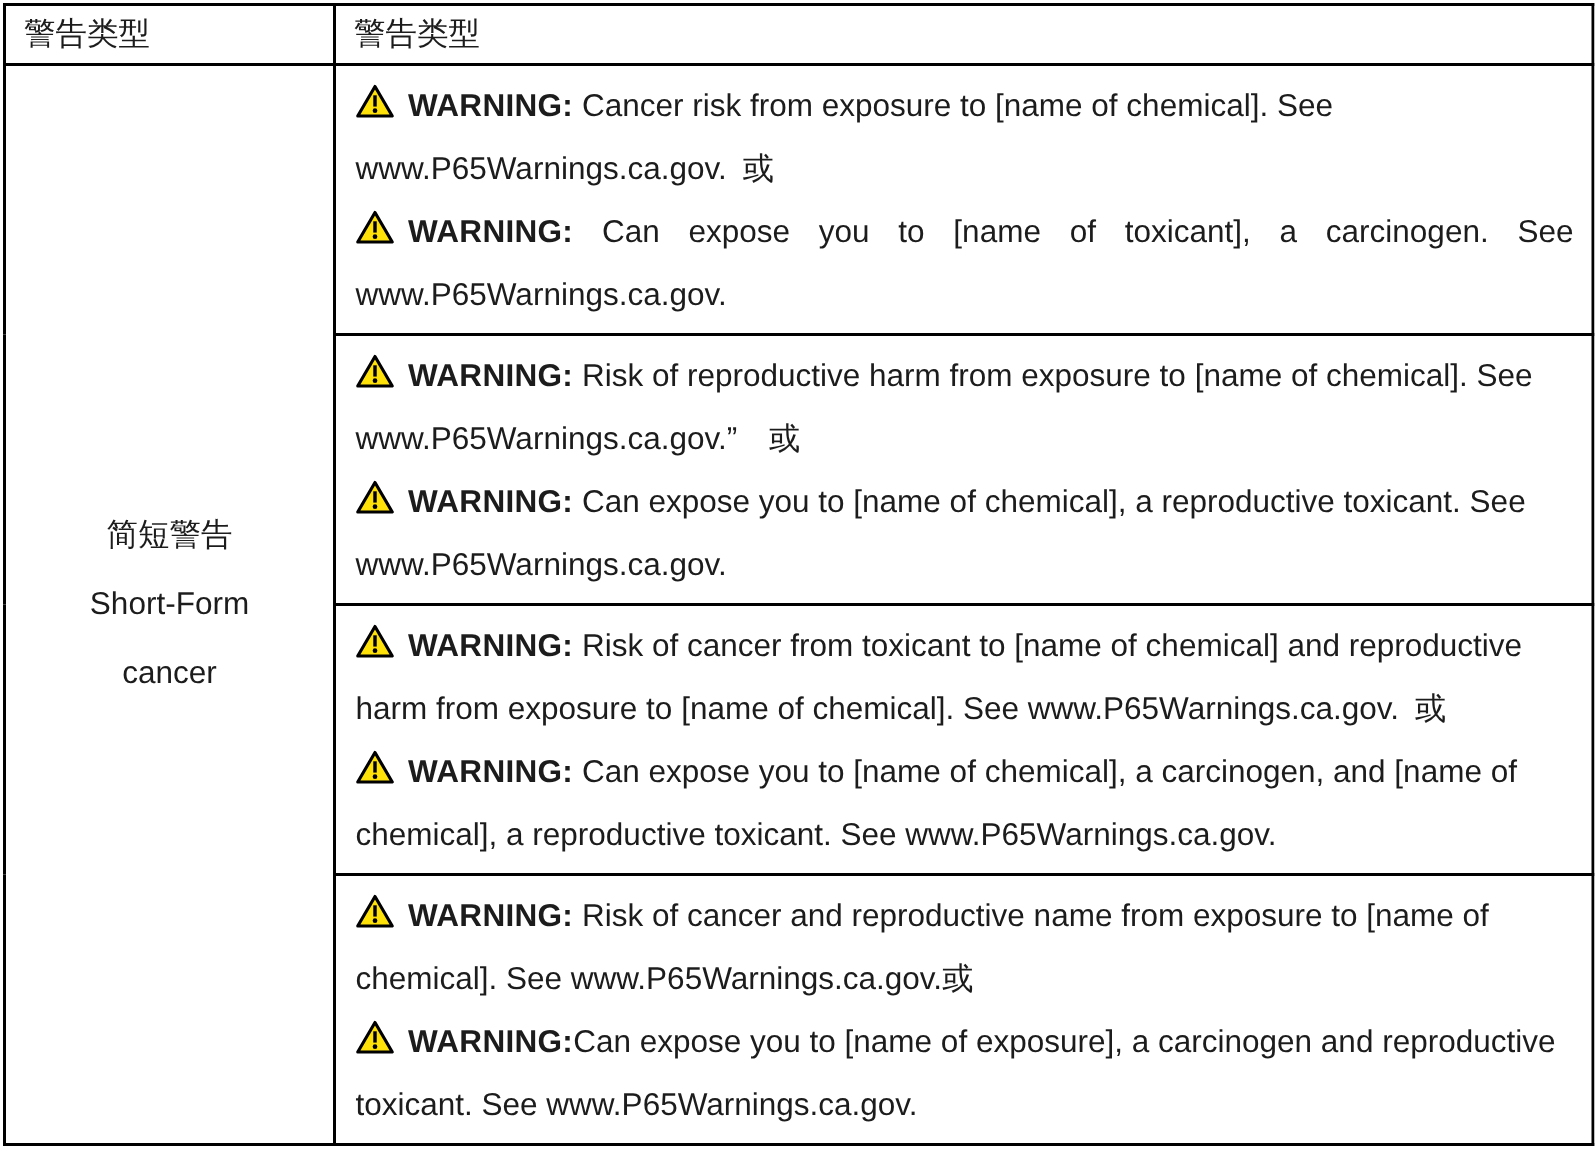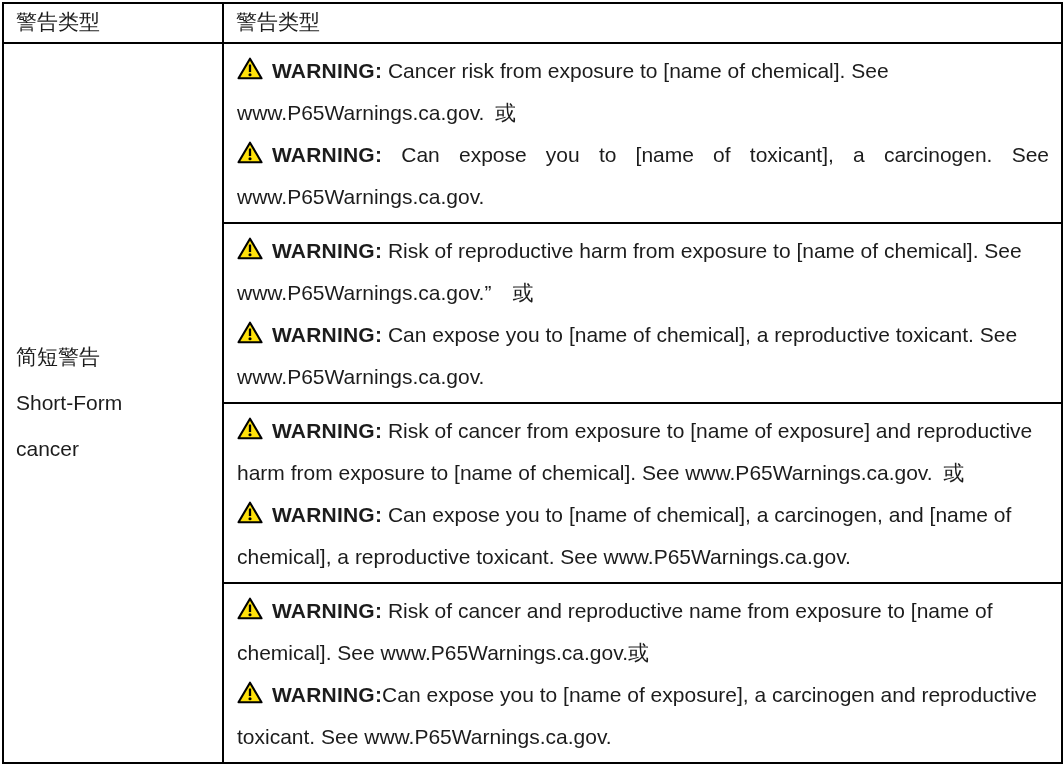--- a/index.html
+++ b/index.html
@@ -38,20 +38,21 @@
     padding: 2px 12px 4px 12px;
     vertical-align: middle;
     background: #ffffff;
   }
   td.type-cell {
     vertical-align: middle;
     padding: 0 12px;
     font-size: 21px;
     line-height: 46px;
     background: #ffffff;
+    text-align: center;
   }
   td.req-cell {
     padding: 6px 12px 4px 13px;
     font-size: 21px;
     line-height: 42px;
     vertical-align: middle;
     background: #ffffff;
   }
   p.warn-para {
     margin: 0;
@@ -127,21 +128,21 @@
           </p>
         </td>
       </tr>
       <tr>
         <td class="req-cell">
           <p class="warn-para">
             <svg class="warn-icon" viewBox="0 0 24 22" aria-hidden="true">
                 <path d="M12 1.6 L23 20.4 H1 Z" fill="var(--warn-yellow)" stroke="#000" stroke-width="2" stroke-linejoin="round"></path>
                 <rect x="10.9" y="7.2" width="2.2" height="7.2" fill="#000"></rect>
                 <circle cx="12" cy="17" r="1.5" fill="#000"></circle>
-              </svg><b class="warn-label">WARNING:</b><span> Risk of cancer from exposure to [name of exposure] and reproductive harm from exposure to [name of chemical]. See www.P65Warnings.ca.gov. 或</span>
+              </svg><b class="warn-label">WARNING:</b><span> Risk of cancer from toxicant to [name of chemical] and reproductive harm from exposure to [name of chemical]. See www.P65Warnings.ca.gov. 或</span>
           </p>
           <p class="warn-para">
             <svg class="warn-icon" viewBox="0 0 24 22" aria-hidden="true">
                 <path d="M12 1.6 L23 20.4 H1 Z" fill="var(--warn-yellow)" stroke="#000" stroke-width="2" stroke-linejoin="round"></path>
                 <rect x="10.9" y="7.2" width="2.2" height="7.2" fill="#000"></rect>
                 <circle cx="12" cy="17" r="1.5" fill="#000"></circle>
               </svg><b class="warn-label">WARNING:</b><span> Can expose you to [name of chemical], a carcinogen, and [name of chemical], a reproductive toxicant. See www.P65Warnings.ca.gov.</span>
           </p>
         </td>
       </tr>

